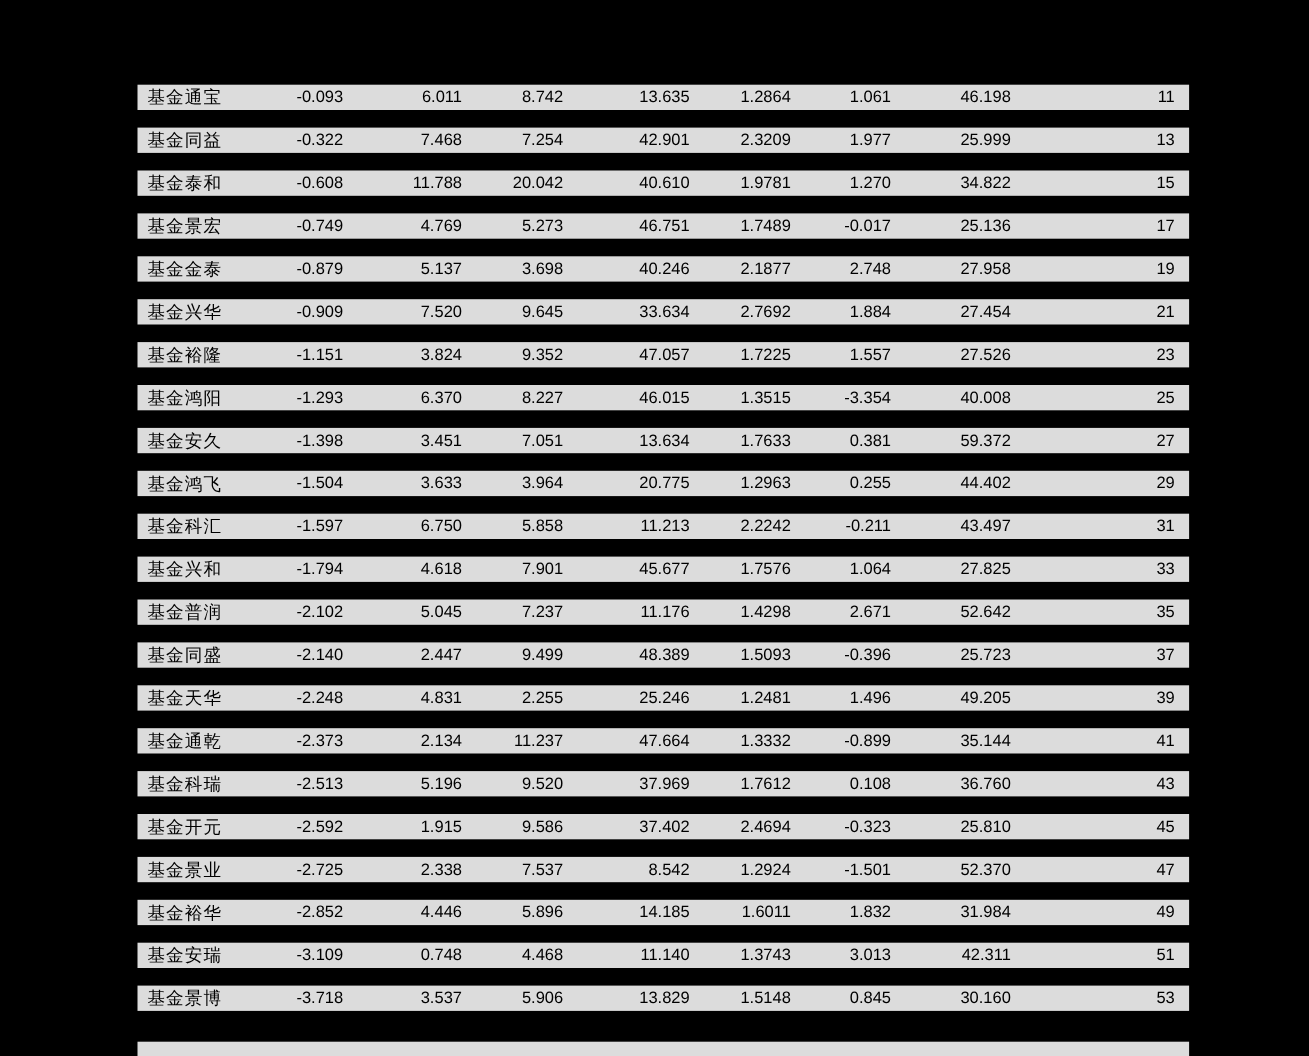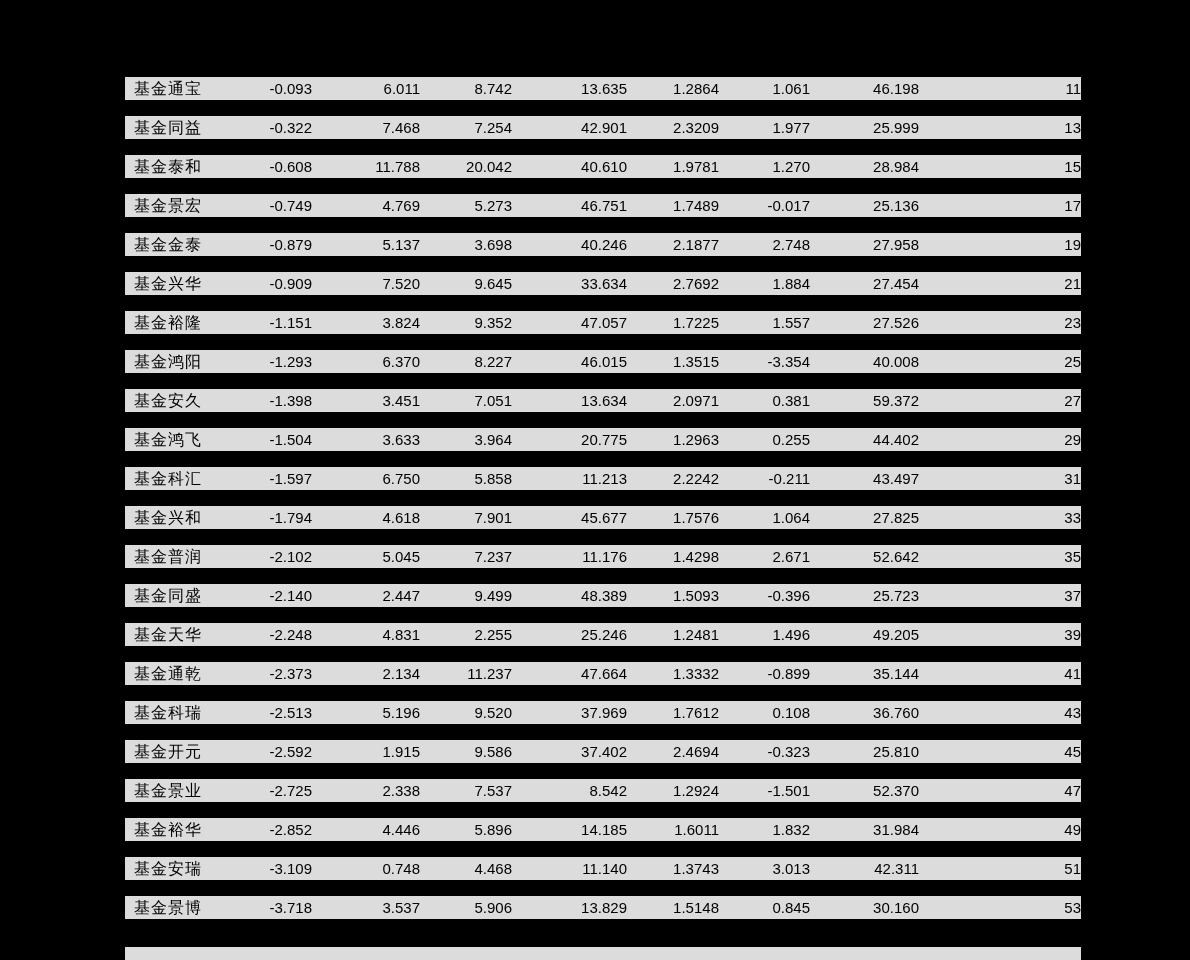--- a/index.html
+++ b/index.html
@@ -45,21 +45,21 @@
     font-size: 16px;
     letter-spacing: 1px;
   }
   .c1 { width: 77px; }
   .c2 { width: 108px; }
   .c3 { width: 92px; }
   .c4 { width: 115px; }
   .c5 { width: 92px; }
   .c6 { width: 91px; }
   .c7 { width: 109px; }
-  .c8 { width: 162px; padding-right: 0; }
+  .c8 { width: 162px; padding-right: 13px; }
   #truncated-row {
     position: absolute;
     left: 125px;
     top: 947px;
     width: 956px;
     height: 13px;
     background: #dcdcdc;
   }
 </style>
 </head>
@@ -92,21 +92,21 @@
   </div>
 
   <div class="row">
     <div class="cell c0">基金泰和</div>
     <div class="cell c1">-0.608</div>
     <div class="cell c2">11.788</div>
     <div class="cell c3">20.042</div>
     <div class="cell c4">40.610</div>
     <div class="cell c5">1.9781</div>
     <div class="cell c6">1.270</div>
-    <div class="cell c7">28.984</div>
+    <div class="cell c7">34.822</div>
     <div class="cell c8">15</div>
   </div>
 
   <div class="row">
     <div class="cell c0">基金景宏</div>
     <div class="cell c1">-0.749</div>
     <div class="cell c2">4.769</div>
     <div class="cell c3">5.273</div>
     <div class="cell c4">46.751</div>
     <div class="cell c5">1.7489</div>
@@ -162,21 +162,21 @@
     <div class="cell c7">40.008</div>
     <div class="cell c8">25</div>
   </div>
 
   <div class="row">
     <div class="cell c0">基金安久</div>
     <div class="cell c1">-1.398</div>
     <div class="cell c2">3.451</div>
     <div class="cell c3">7.051</div>
     <div class="cell c4">13.634</div>
-    <div class="cell c5">2.0971</div>
+    <div class="cell c5">1.7633</div>
     <div class="cell c6">0.381</div>
     <div class="cell c7">59.372</div>
     <div class="cell c8">27</div>
   </div>
 
   <div class="row">
     <div class="cell c0">基金鸿飞</div>
     <div class="cell c1">-1.504</div>
     <div class="cell c2">3.633</div>
     <div class="cell c3">3.964</div>

